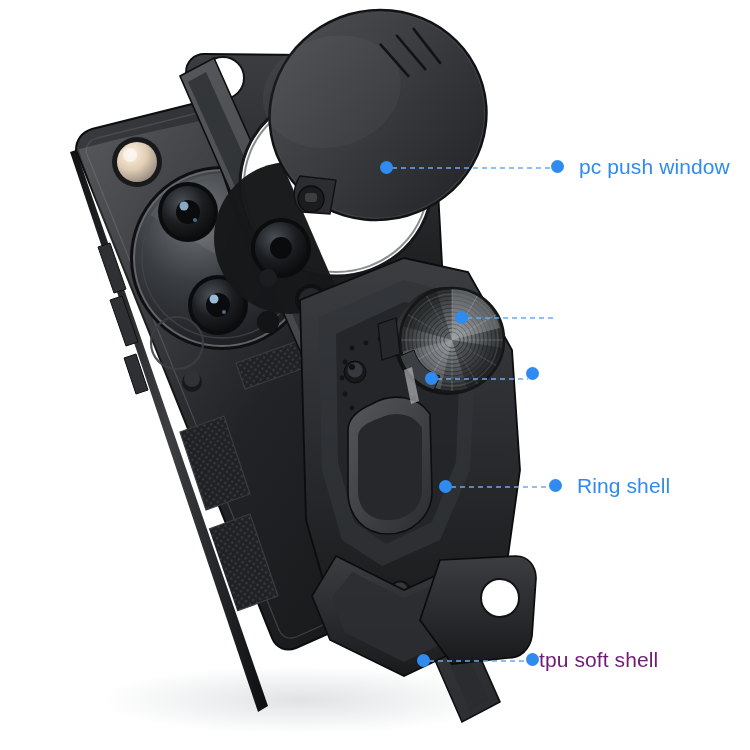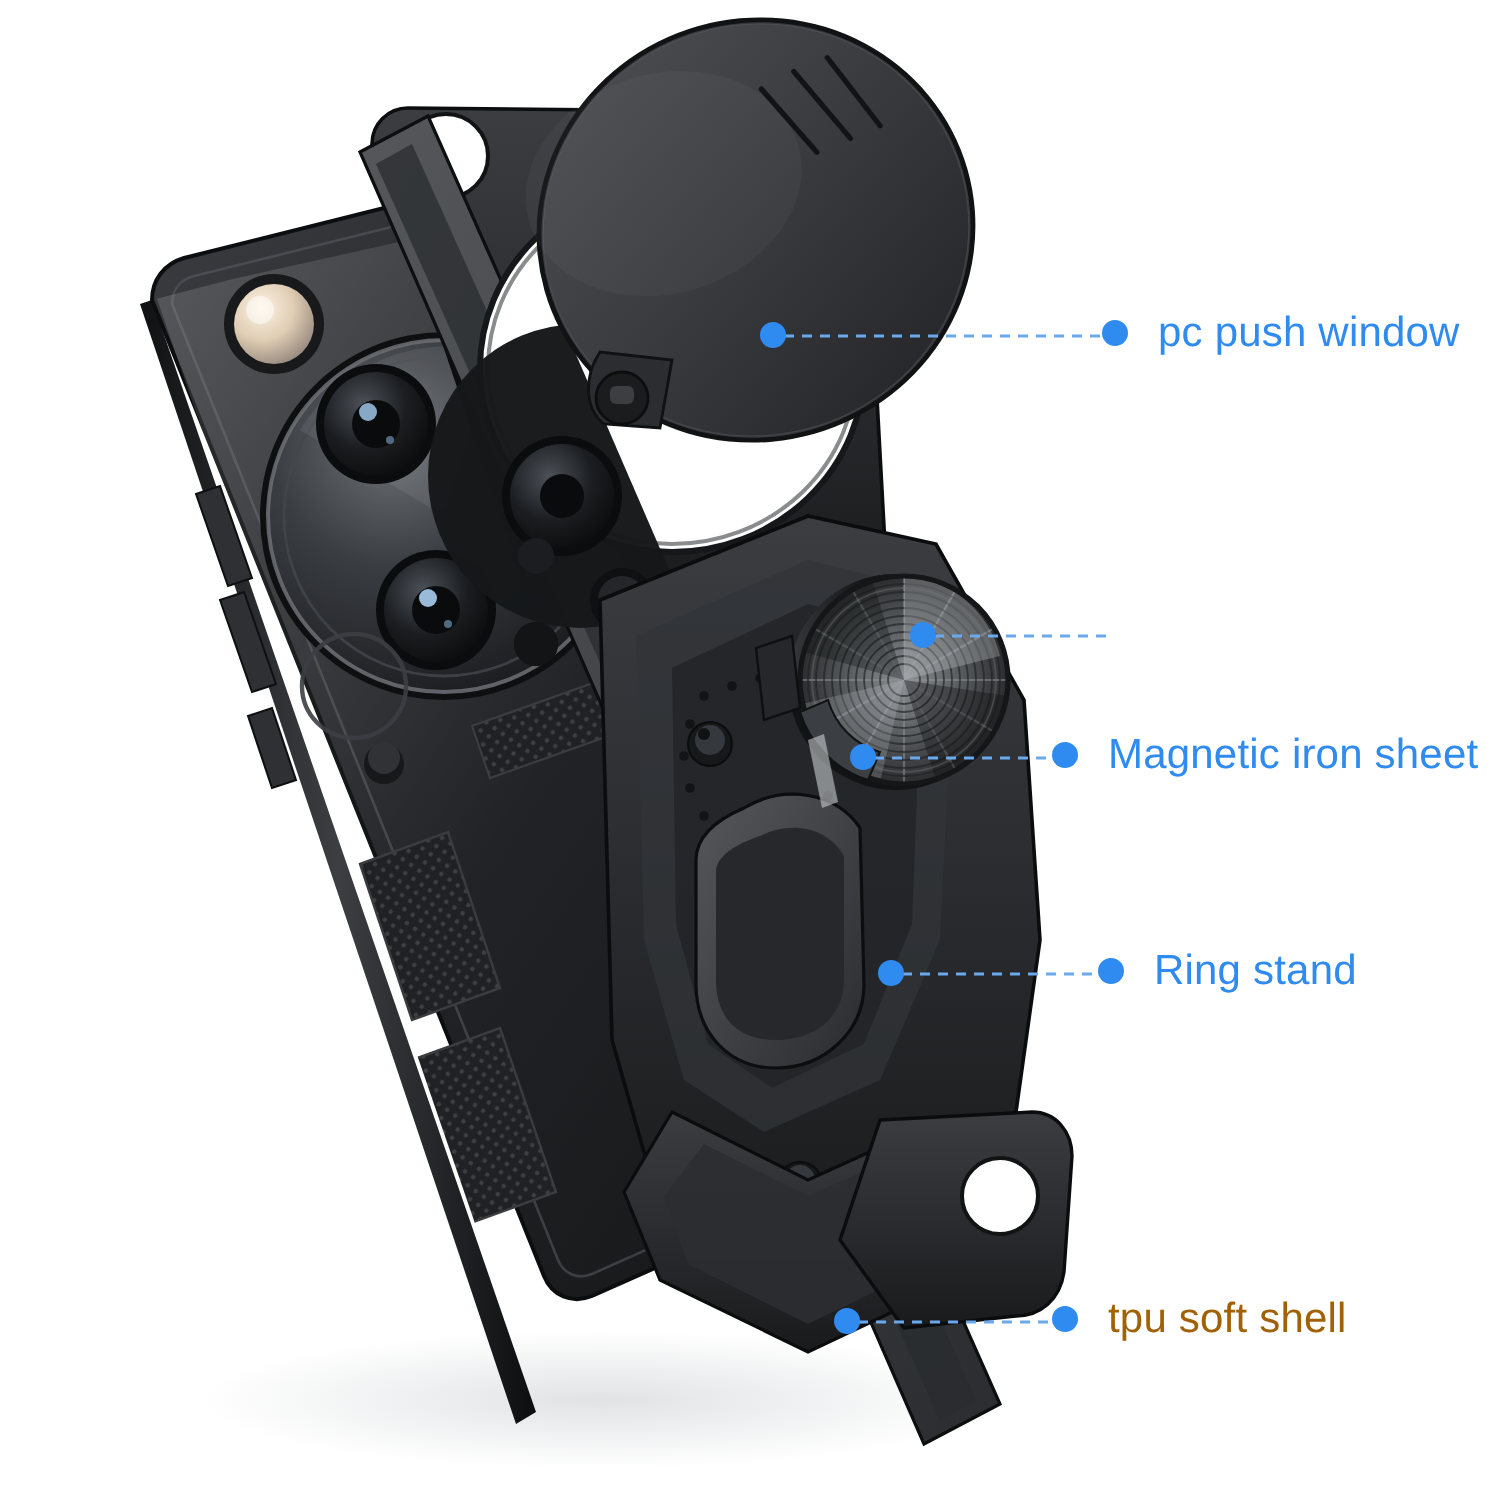--- a/index.html
+++ b/index.html
@@ -486,32 +486,31 @@
       </span>
     <span class="cb-text" style="margin-left:15px;color:#2f8bef;">pc push window</span>
   </div>
 
 
   <div class="cb-label" style="left:526px;top:367px;">
     <span class="dot">
       <span class="dot-core" style="background:#2f8bef;"></span>
     <span style="position: absolute; left: 50%; top: 50%; width: 19px; height: 19px; margin: -9.5px 0px 0px -9.5px; border-radius: 50%; opacity: 0.35; background: rgb(127, 185, 245); z-index: -1;"></span>
       </span>
-    <span class="cb-text" style="margin-left:15px;color:#2f8bef;">Magnetic iron sheet</span>
   </div>
 
   <div class="cb-label" style="left:549px;top:475px;">
     <span class="dot">
       <span class="dot-core" style="background:#2f8bef;"></span>
     <span style="position: absolute; left: 50%; top: 50%; width: 19px; height: 19px; margin: -9.5px 0px 0px -9.5px; border-radius: 50%; opacity: 0.35; background: rgb(127, 185, 245); z-index: -1;"></span>
       </span>
-    <span class="cb-text" style="margin-left:15px;color:#2f8bef;">Ring stand</span>
+    <span class="cb-text" style="margin-left:15px;color:#2f8bef;">Ring shell</span>
   </div>
 
   <div class="cb-label" style="left:526px;top:649px;">
     <span class="dot">
       <span class="dot-core" style="background:#2f8bef;"></span>
     <span style="position: absolute; left: 50%; top: 50%; width: 19px; height: 19px; margin: -9.5px 0px 0px -9.5px; border-radius: 50%; opacity: 0.35; background: rgb(127, 185, 245); z-index: -1;"></span>
       </span>
-    <span class="cb-text" style="margin-left:15px;color:#a16207;">tpu soft shell</span>
+    <span class="cb-text" style="color:#701a75;">tpu soft shell</span>
   </div>
 
 </div>
 
 </body></html>

